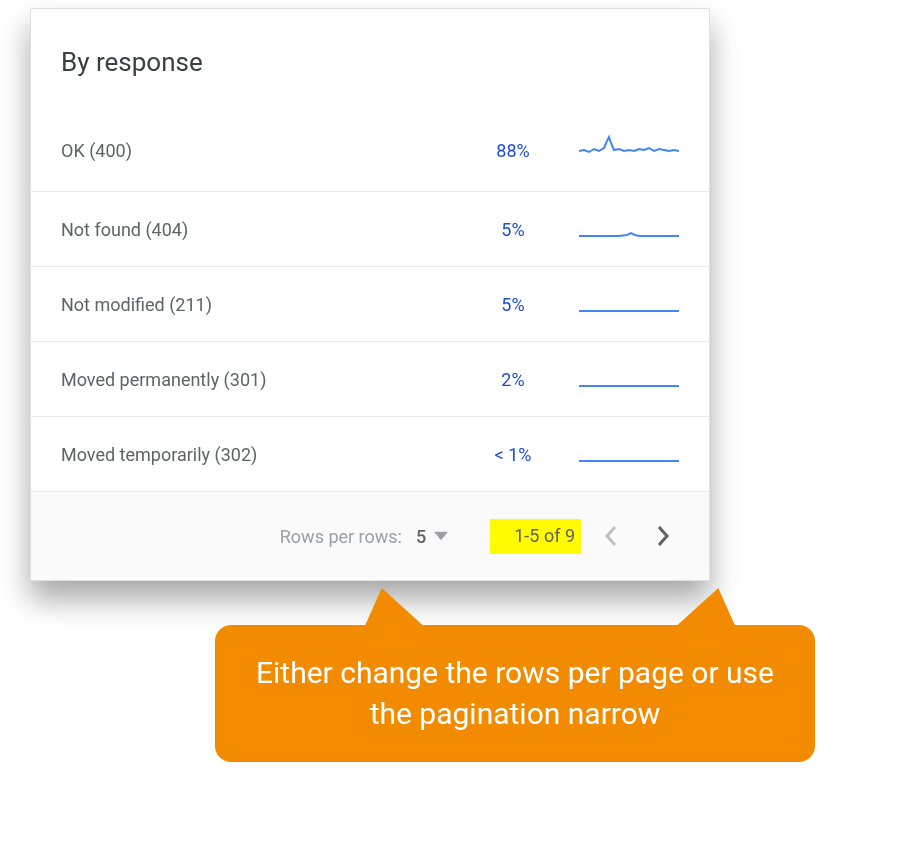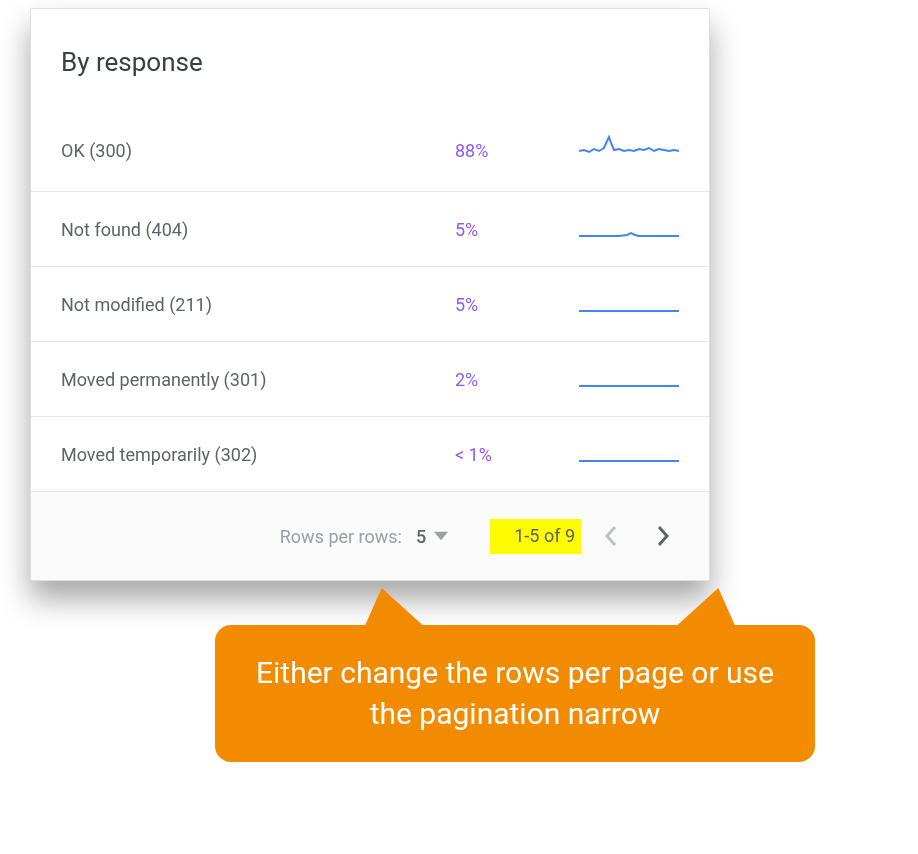--- a/index.html
+++ b/index.html
@@ -43,24 +43,24 @@
       padding-top: 30px;
       padding-bottom: 26px;
     }
     .row-label {
       flex: 1;
       font-size: 18px;
       color: #5f6368;
     }
     .row-value {
       width: 80px;
-      text-align: left;
+      text-align: center;
       font-size: 18px;
-      color: #8b5cf6;
-      margin-right: 44px;
+      color: #1d4ed8;
+      margin-right: 26px;
     }
     .row-chart {
       width: 100px;
       height: 30px;
       display: flex;
       align-items: center;
     }
     .pagination {
       display: flex;
       align-items: center;
@@ -135,21 +135,21 @@
   </style>
 </head>
 <body>
 
 <div class="card">
   <div class="card-header">
     <h2 class="card-title">By response</h2>
   </div>
   <div>
     <div class="row">
-      <div class="row-label">OK (300)</div>
+      <div class="row-label">OK (400)</div>
       <div class="row-value">88%</div>
       <div class="row-chart">
         <svg width="100" height="30" viewBox="0 0 100 30">
           <polyline fill="none" stroke="#4285f4" stroke-width="2" points="0,16 5,15 10,17 15,14 20,16 25,13 28,6 30,2 32,8 35,15 40,14 45,16 50,15 55,16 60,14 65,15 70,13 75,16 80,14 85,15 90,16 95,15 100,16"></polyline>
         </svg>
       </div>
     </div>
     <div class="row">
       <div class="row-label">Not found (404)</div>
       <div class="row-value">5%</div>

